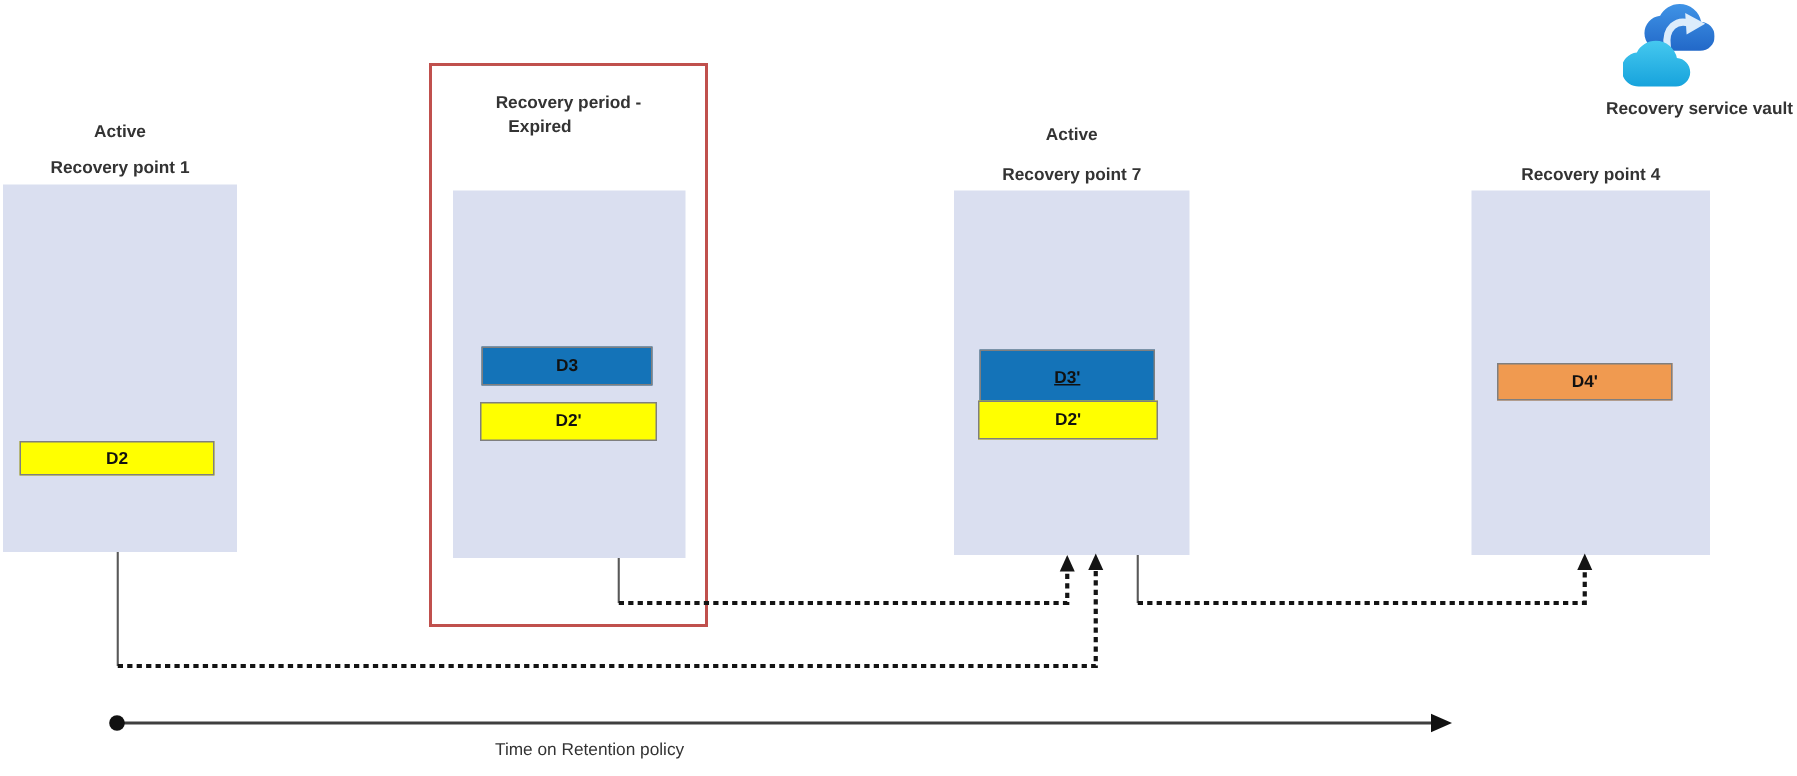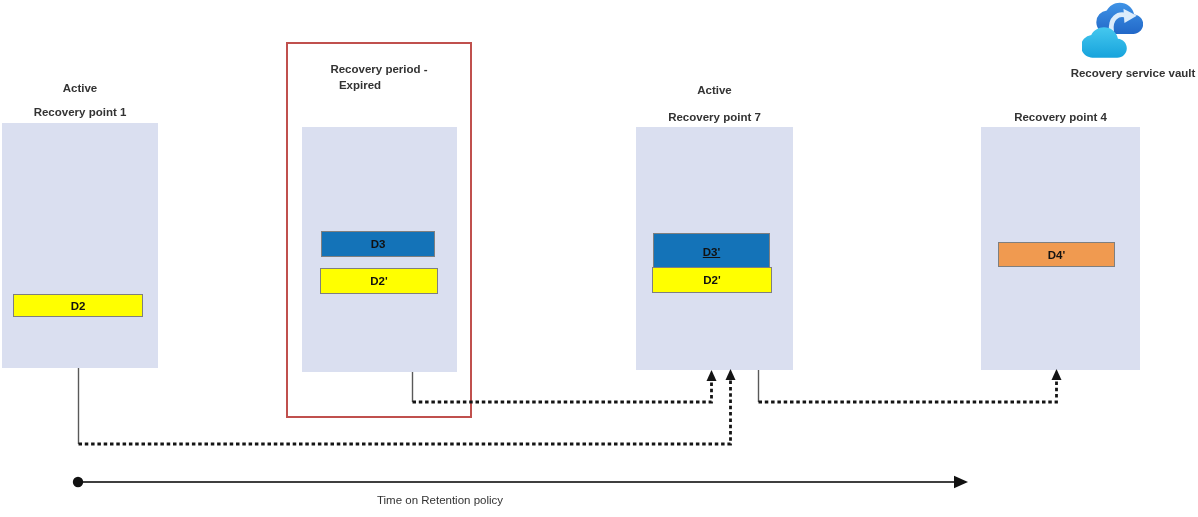--- a/index.html
+++ b/index.html
@@ -16,21 +16,21 @@
            border:1.6px solid var(--block-border,#7f7f7f); font-size:11.5px; font-weight:bold;
            color:#111; }
   .block.yellow { background:var(--block-yellow,#ffff00); }
   .block.blue   { background:var(--block-blue,#1473b8); }
   .block.orange { background:var(--block-orange,#f09a50); }
 
   .highlight { position:absolute; border:2px solid var(--highlight-border,#c0504d); background:transparent; }
 
   .overlay { position:absolute; left:0; top:0; z-index:6; pointer-events:none; }
 
-  .timeline-label { position:absolute; left:330px; top:494px; width:220px; text-align:center;
+  .timeline-label { position:absolute; left:330px; top:494px; width:220px; 
                     font-size:11.5px; color:var(--text,#333333); }
 
   .vault-icon { position:absolute; left:1082px; top:1px; width:61px; height:62px; }
   .vault-label { position:absolute; left:1068px; top:67px; width:130px; text-align:center;
                  font-size:11.5px; font-weight:600; color:var(--text,#333333); white-space:nowrap; }
 </style>
 </head>
 <body>
 
 <div class="canvas">

